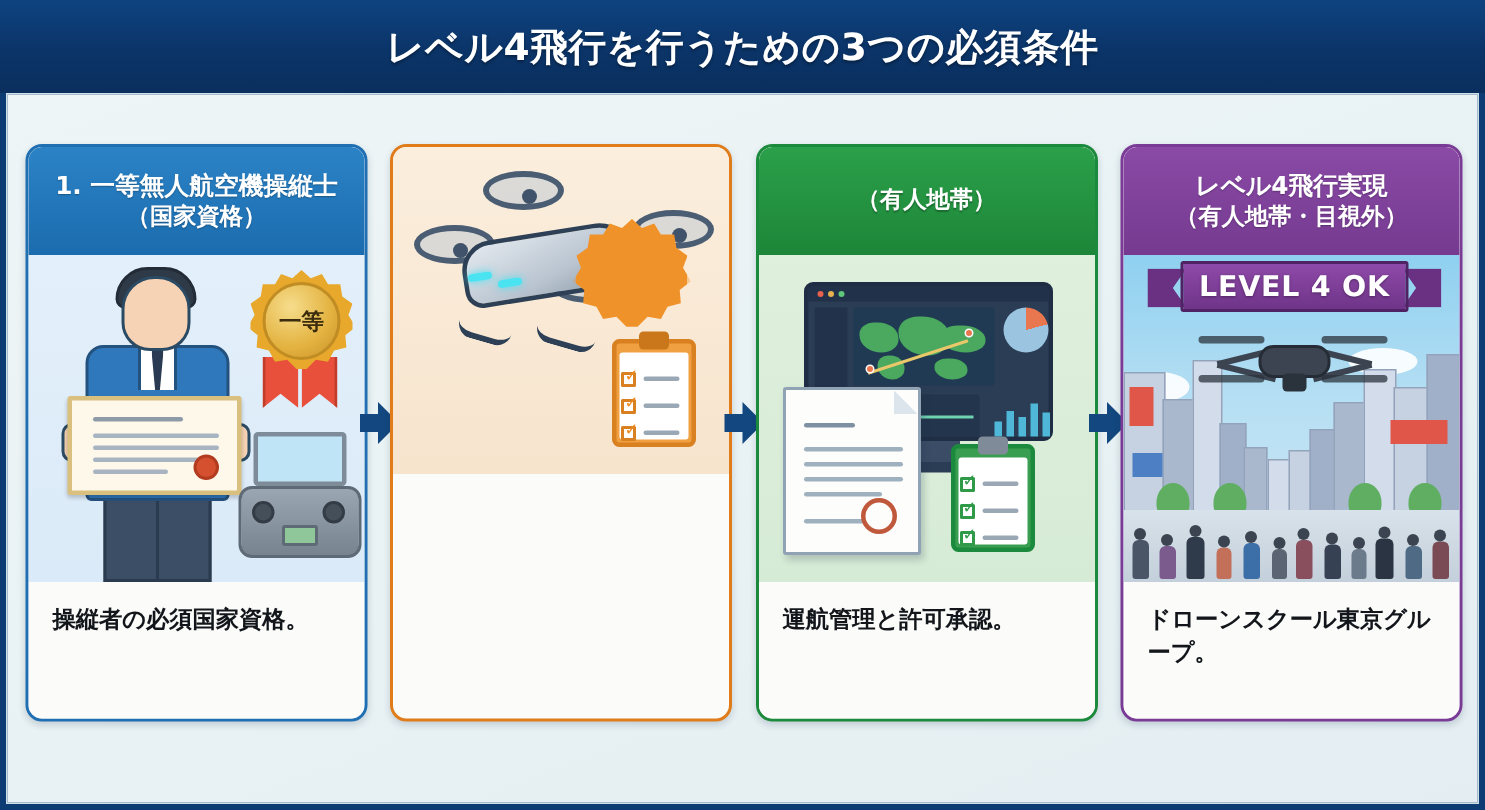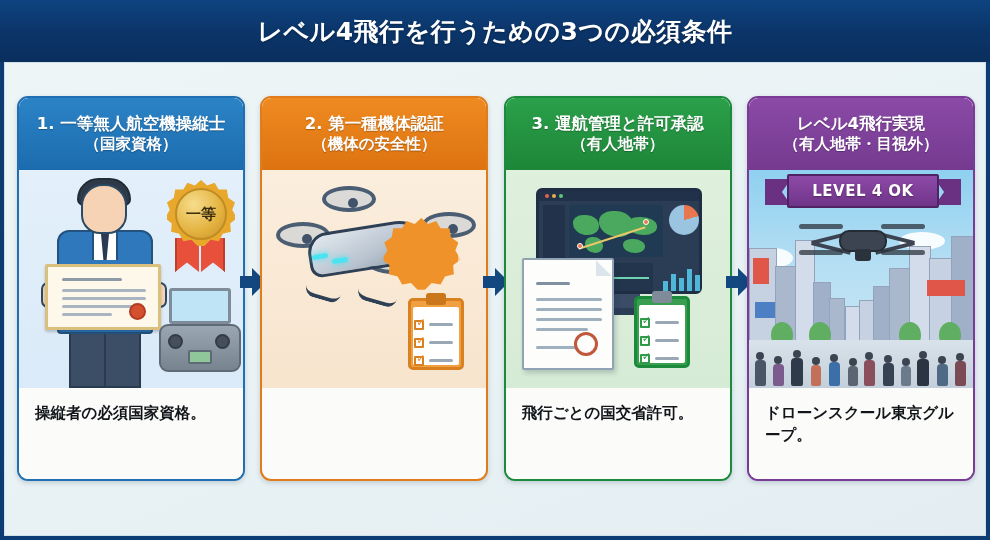--- a/index.html
+++ b/index.html
@@ -312,21 +312,21 @@
   .d4-cam { position:absolute; left:52px; top:33px; width:16px; height:12px;
       background:#2a323c; border-radius:3px; }
   .d4-arm { position:absolute; height:4px; background:#3b4450; }
   .d4-prop { position:absolute; width:44px; height:5px; background:#2c343e;
       border-radius:3px; opacity:.75; }
   .ribbon { position:absolute; left:16px; top:4px; width:196px; height:38px; }
   .rb-main { position:absolute; left:22px; top:0; width:152px; height:34px;
       background: linear-gradient(180deg,#8e4aa8 0%,#6f3489 100%);
       border:2px solid #4e2263; border-radius:2px;
       display:flex; align-items:center; justify-content:center; }
-  .rb-text { color:#fff; font-size:15px; font-weight:bold; letter-spacing:.5px;
+  .rb-text { color:#fff; font-size:19px; font-weight:bold; letter-spacing:.5px;
       text-shadow:0 1px 2px rgba(0,0,0,.35); }
   .rb-tail { position:absolute; top:5px; width:26px; height:26px;
       background:#6a3183; }
   .rb-tail.l { left:0; clip-path: polygon(0 0,100% 0,65% 50%,100% 100%,0 100%); }
   .rb-tail.r { right:0; clip-path: polygon(0 0,100% 0,100% 100%,0 100%,35% 50%); }
 </style>
 </head>
 <body>
 
 <div id="page">
@@ -382,24 +382,20 @@
       </div>
 
       <div class="gap">
         <div class="arrow">
           <div class="shaft"></div>
             <div class="tip"></div>
         </div>
       </div>
 
       <div class="card c2">
-        <div class="card-head">
-          <div class="head-l1">2. 第一種機体認証</div>
-          <div class="head-l2">（機体の安全性）</div>
-        </div>
         <div class="card-art art2">
           <div class="rotor r1">
               <div class="rotor-hub"></div>
             </div>
           <div class="rotor r2">
               <div class="rotor-hub"></div>
             </div>
           <div class="rotor r3">
               <div class="rotor-hub"></div>
             </div>
@@ -439,21 +435,20 @@
 
       <div class="gap">
         <div class="arrow">
           <div class="shaft"></div>
             <div class="tip"></div>
         </div>
       </div>
 
       <div class="card c3">
         <div class="card-head">
-          <div class="head-l1">3. 運航管理と許可承認</div>
           <div class="head-l2">（有人地帯）</div>
         </div>
         <div class="card-art art3">
           <div class="mon-stand"></div>
           <div class="mon-base"></div>
           <div class="mon">
             <div class="mon-bar">
               <div class="dot d1"></div>
                 <div class="dot d2"></div>
                 <div class="dot d3"></div>
@@ -505,21 +500,21 @@
                 <div class="tick">✓</div>
                 <div class="line"></div>
               </div>
             <div class="row" style="top:58px">
                 <div class="box"></div>
                 <div class="tick">✓</div>
                 <div class="line"></div>
               </div>
           </div>
         </div>
-        <div class="card-cap">飛行ごとの国交省許可。</div>
+        <div class="card-cap">運航管理と許可承認。</div>
       </div>
 
       <div class="gap">
         <div class="arrow">
           <div class="shaft"></div>
             <div class="tip"></div>
         </div>
       </div>
 
       <div class="card c4" style="margin-right:12px">

